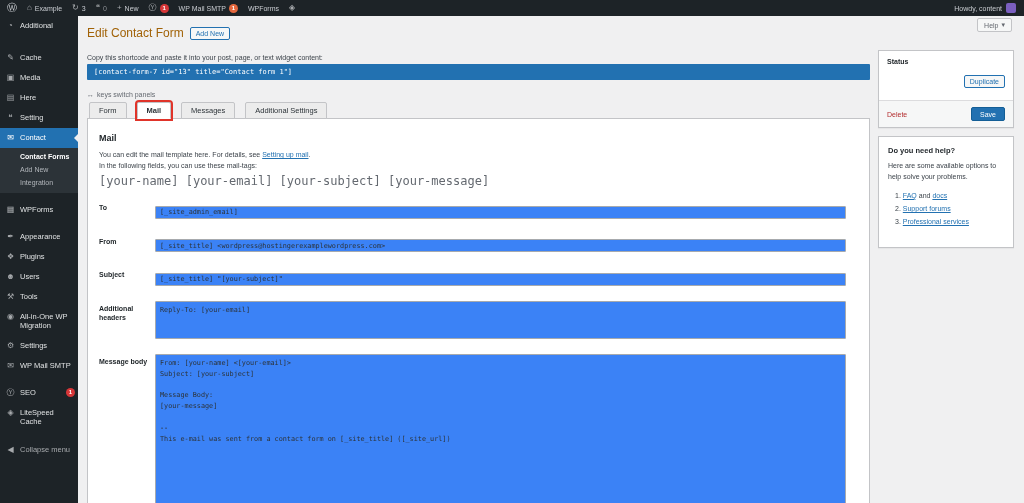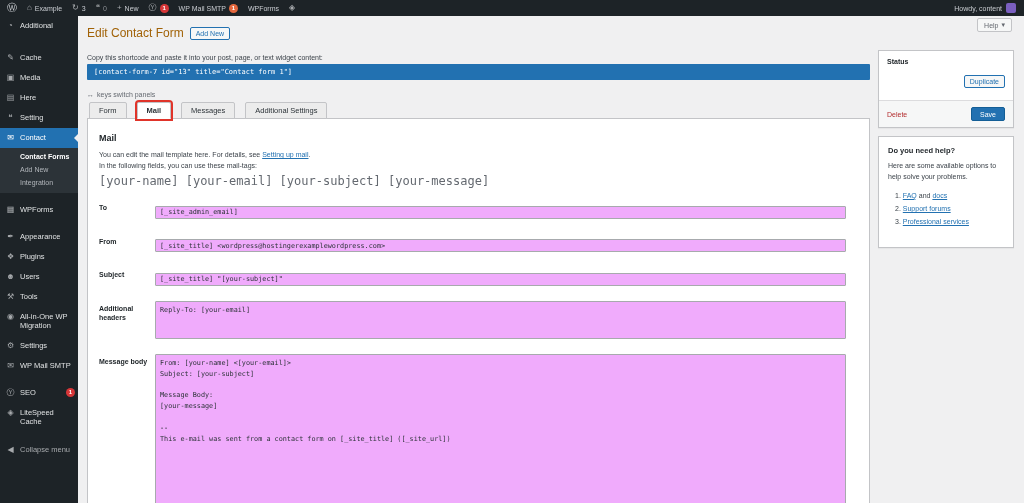--- a/index.html
+++ b/index.html
@@ -90,21 +90,21 @@
   .panel h2{ font-size:9px; font-weight:600; margin:6px 0 7px; color:#1d2327; }
   .mail-intro{ font-size:7px; color:#3c434a; line-height:1.55; margin:0 0 10px; }
   .link{ color:#2271b1; text-decoration:underline; cursor:pointer; }
   .mono{ font-family:"DejaVu Sans Mono", monospace; }
   .mail-tags{ color:#646970; font-size:12px;text-align:center; }
 
   .frow{ display:flex; margin-bottom:15px; }
   .flabel{ width:56px; flex:none; font-size:7px; font-weight:600; color:#1d2327; padding-top:3px; line-height:1.35; }
   .fctl{ flex:1; margin-right:12px; }
   .fld{
-    width:100%; border:1px solid #a7aaad; border-radius:1px; background:#f0abfc;
+    width:100%; border:1px solid #a7aaad; border-radius:1px; background:#3b82f6;
     font-family:"DejaVu Sans Mono", monospace; font-size:6.8px; color:#2c3338; padding:0 4px;
   }
   input.fld{ height:13px; }
   textarea.fld{ resize:none; padding:3px 4px; line-height:1.6; display:block; }
   .ta-headers{ height:38px; }
   .ta-body{ height:168px; }
 
   
   .postbox{ background:#fff; border:1px solid #c3c4c7; margin-bottom:8px; box-shadow:0 1px 1px rgba(0,0,0,.04); }
   .pb-head{ font-size:7px; font-weight:600; color:#1d2327; padding:7px 8px 2px; }

